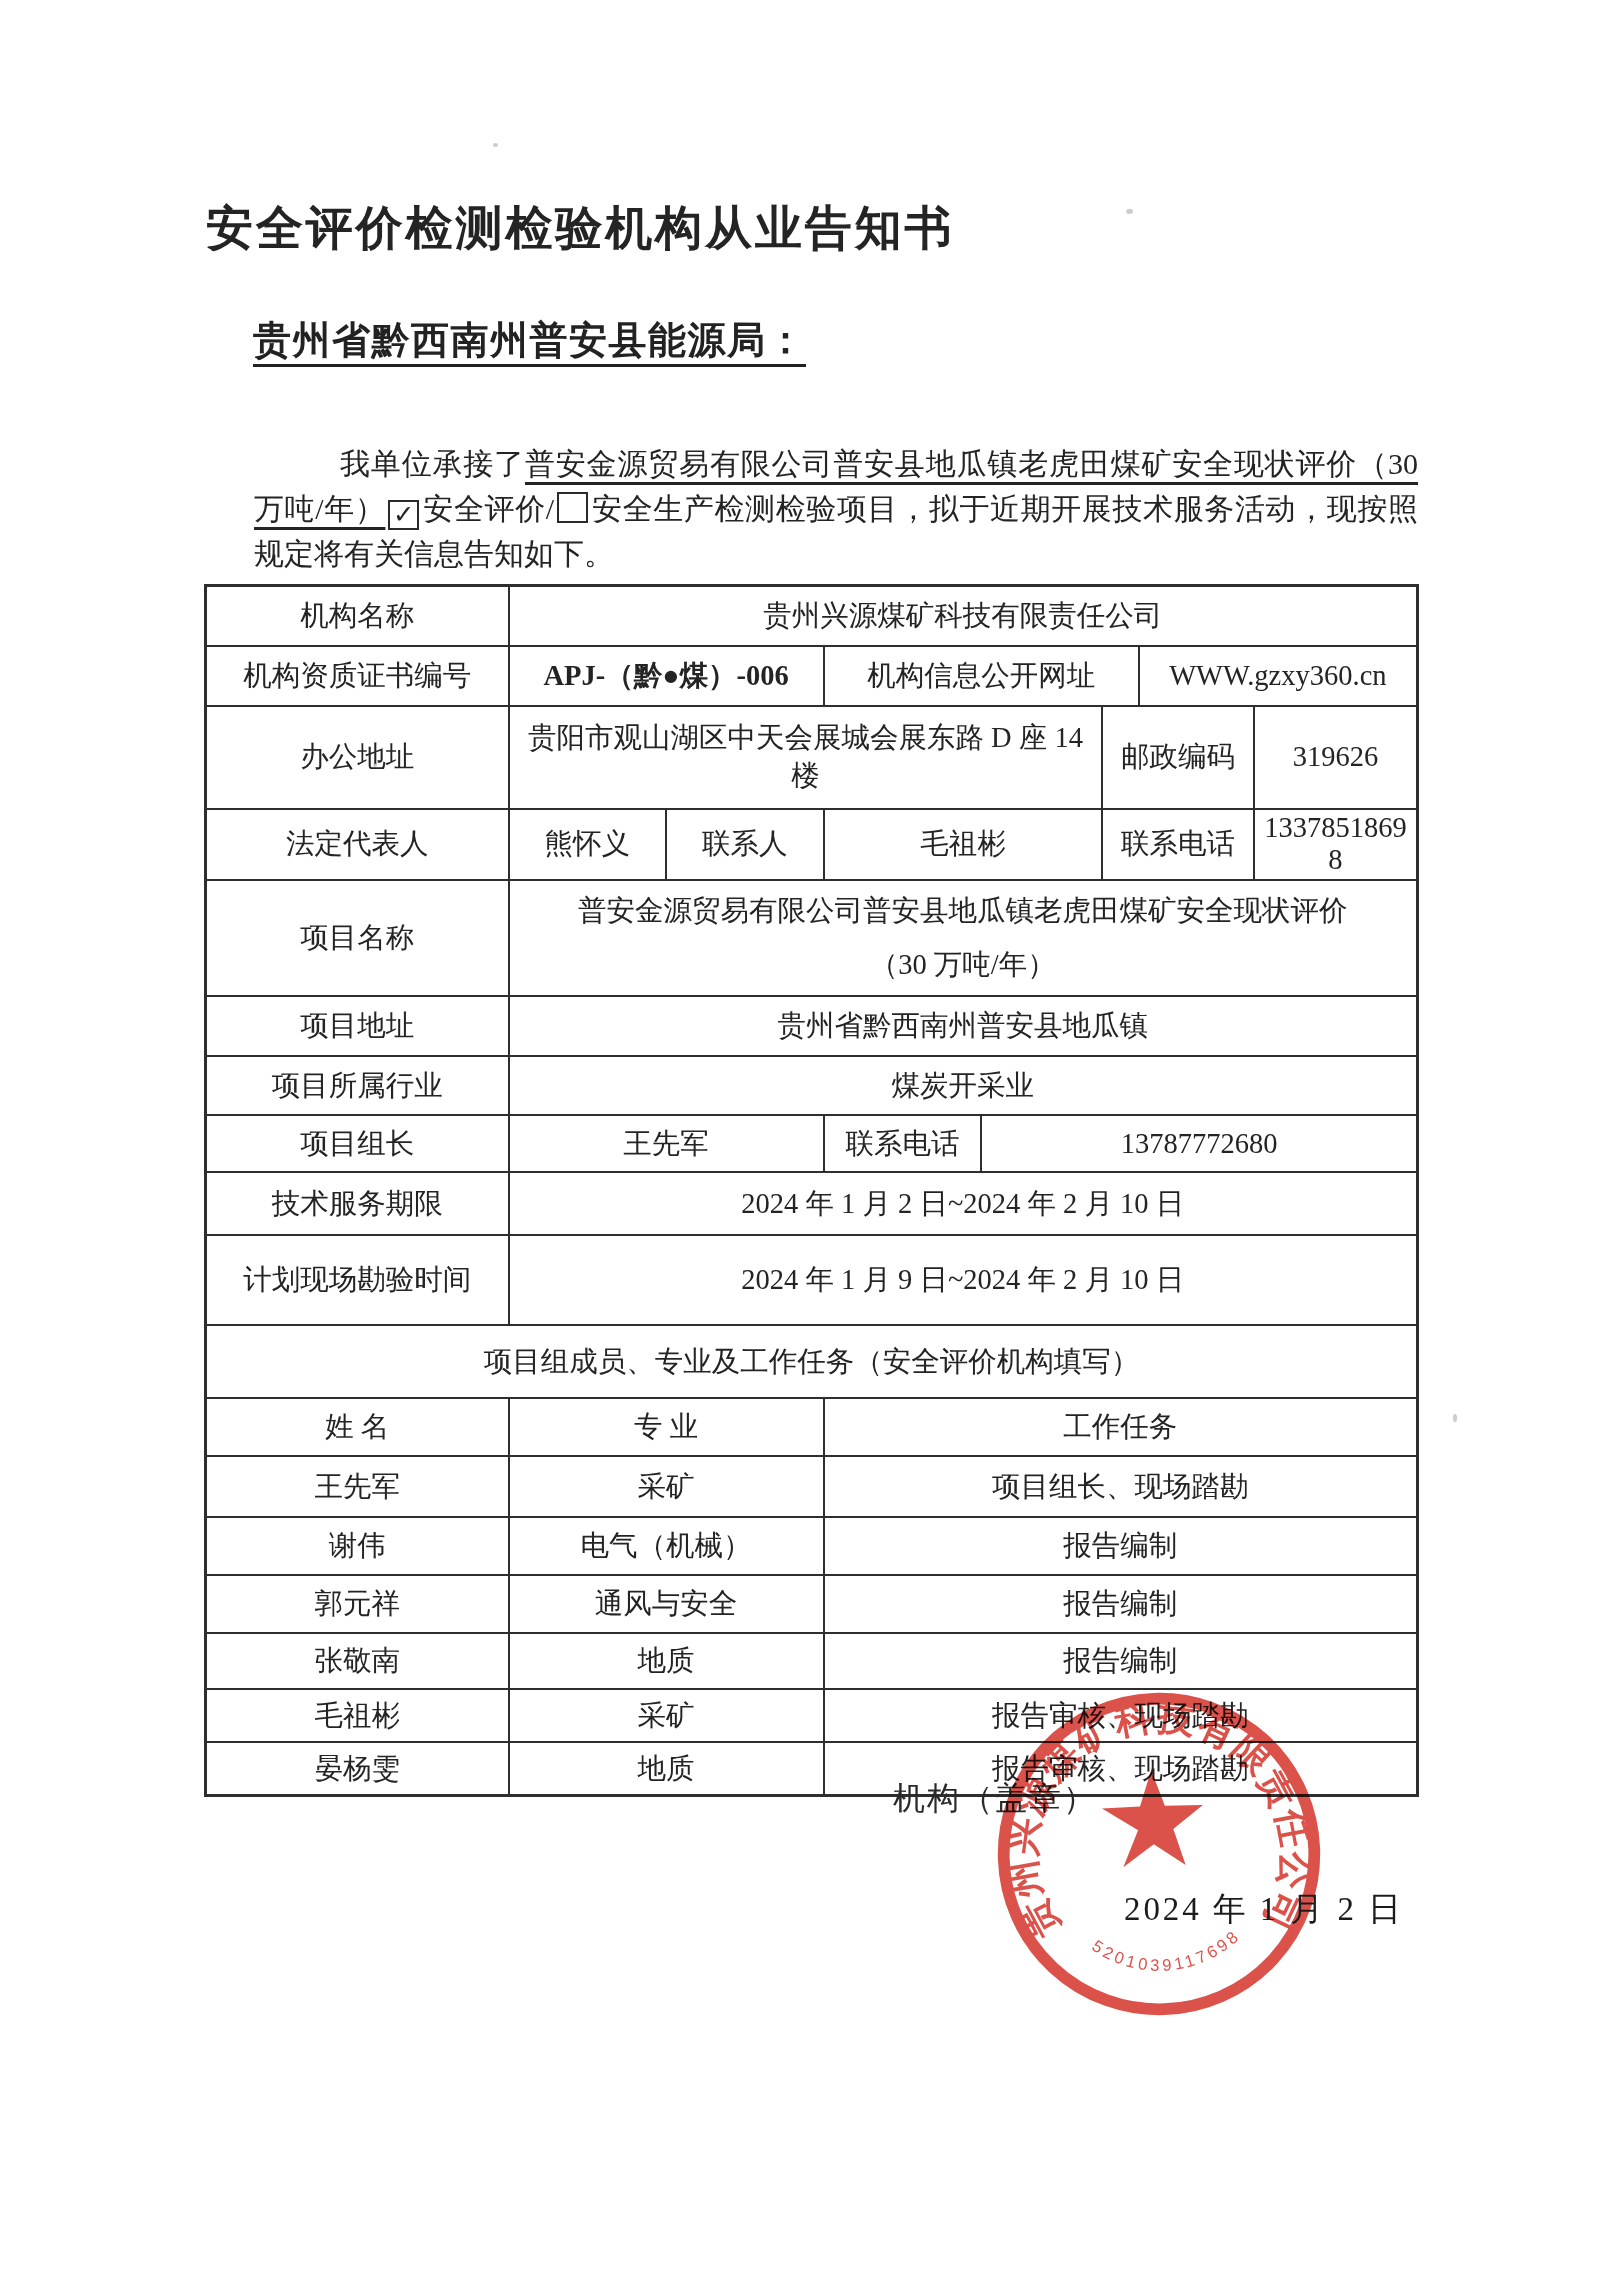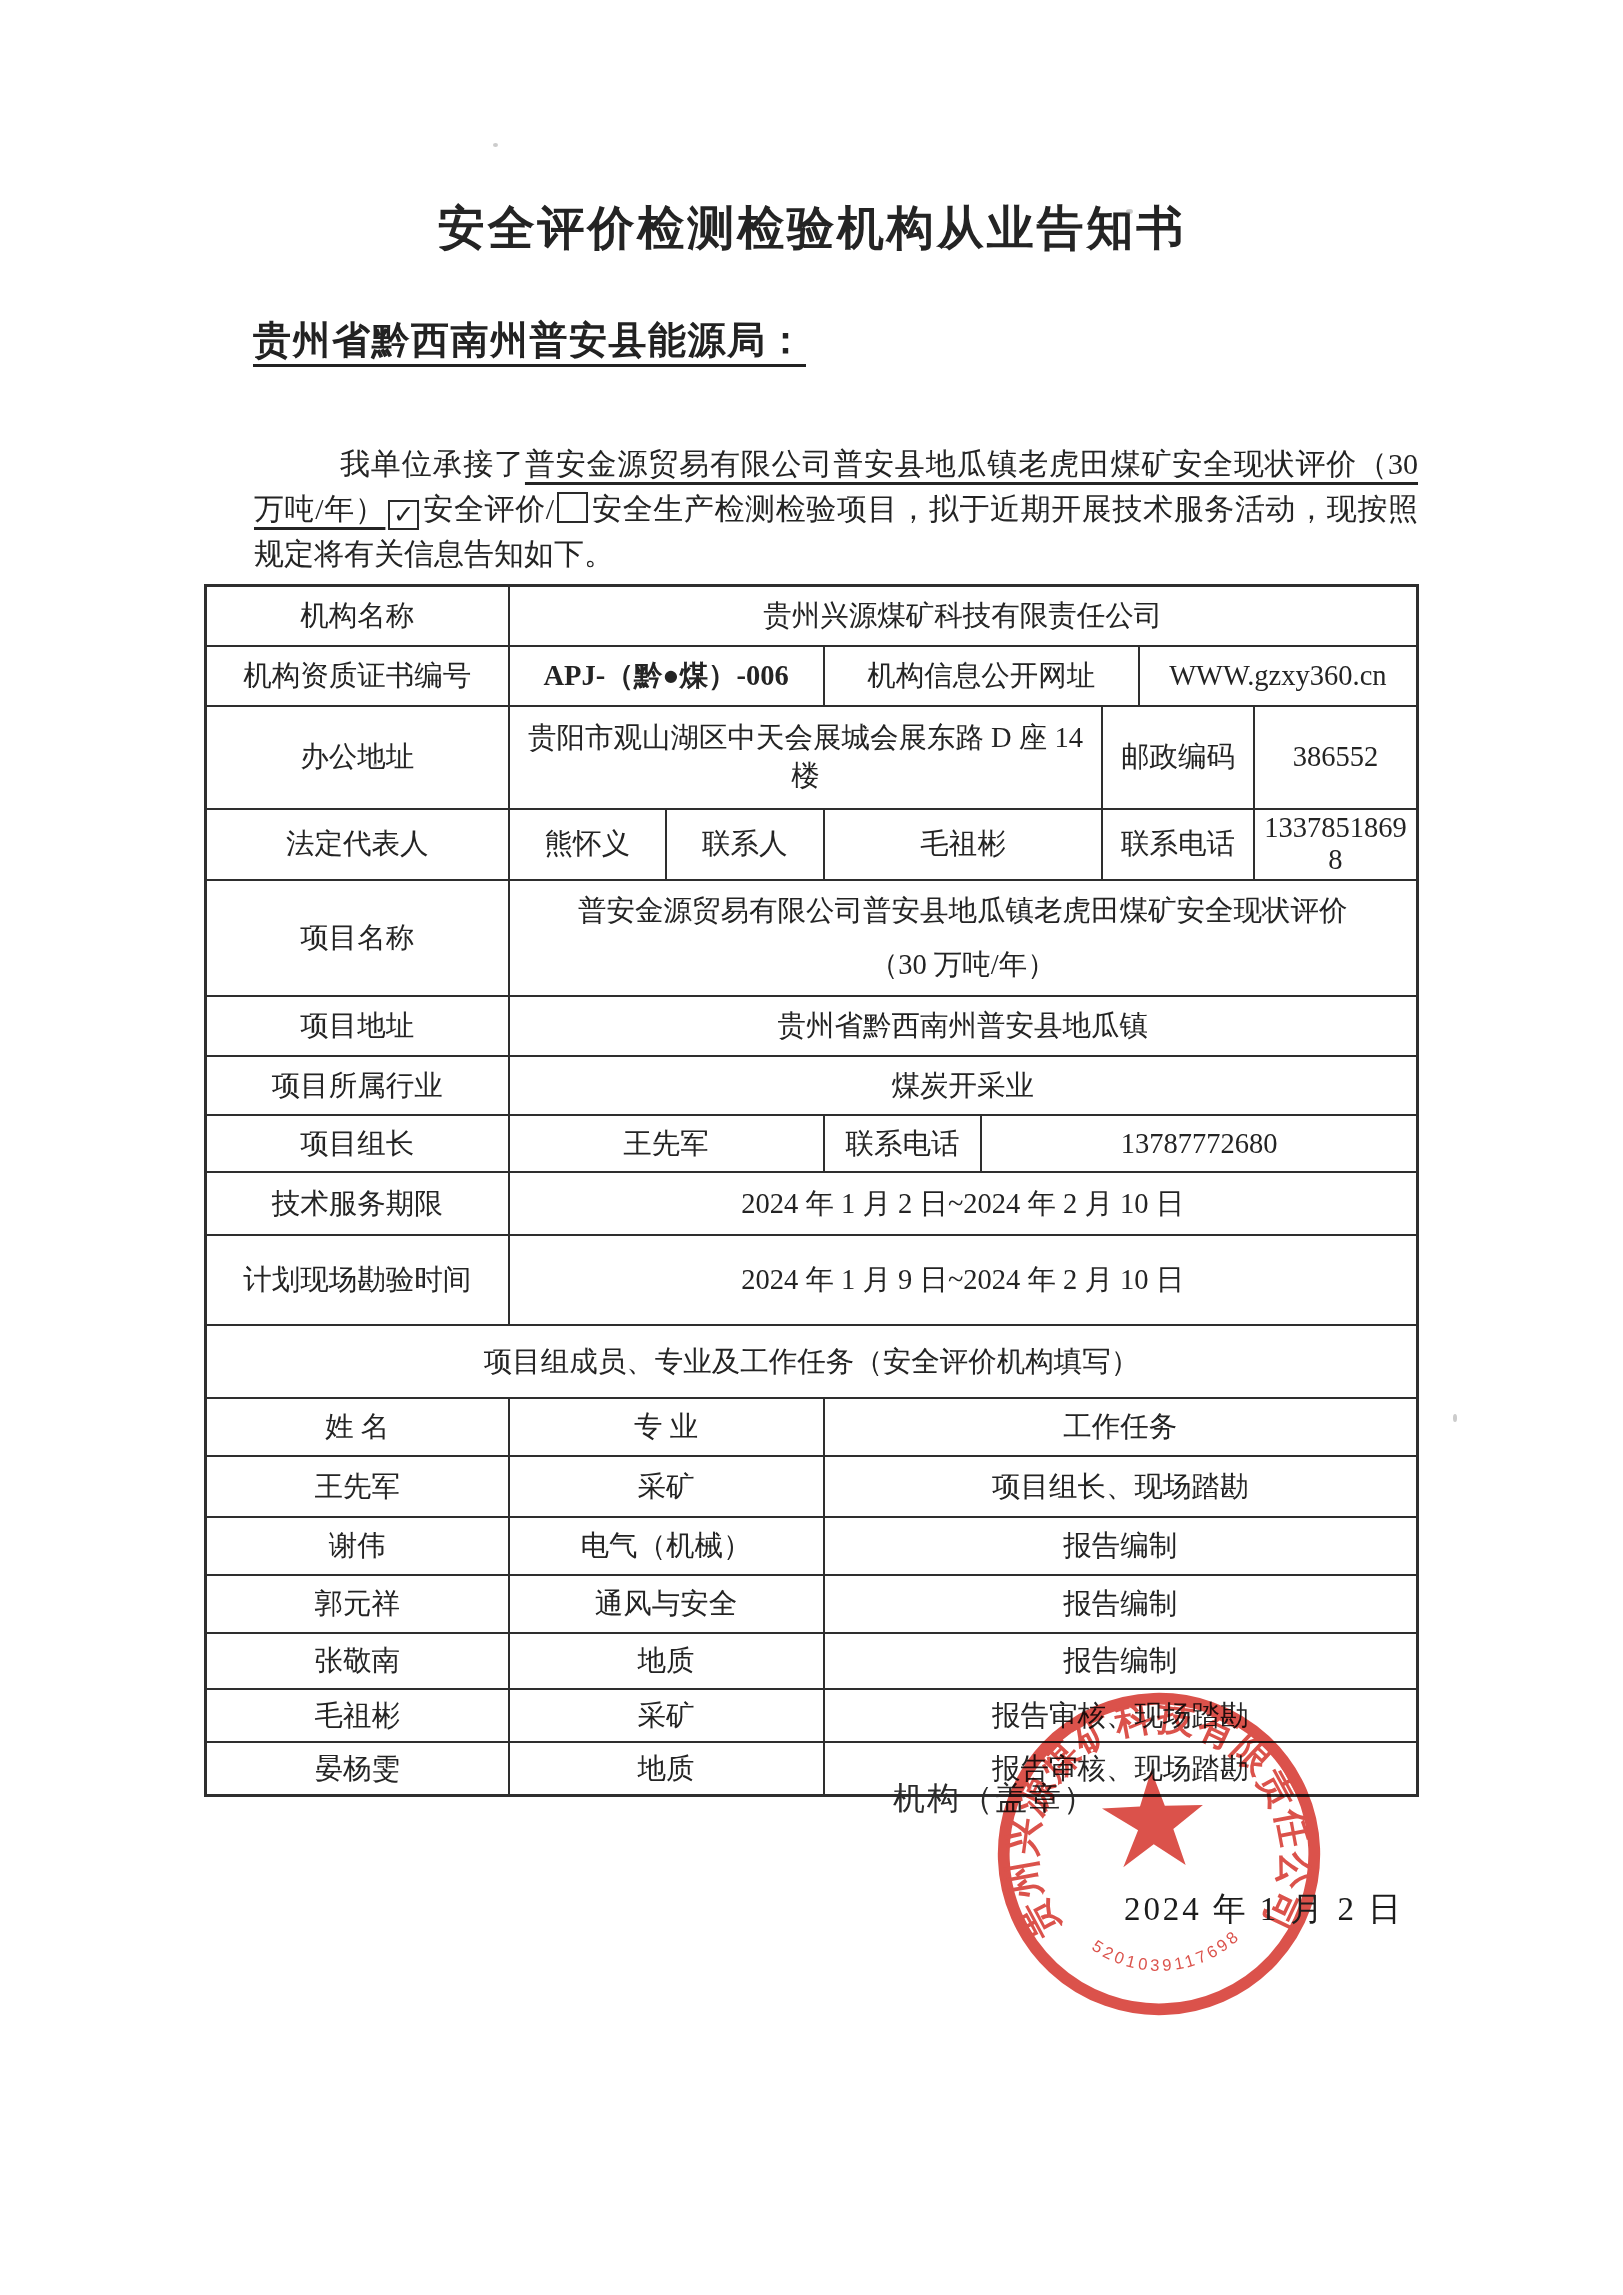--- a/index.html
+++ b/index.html
@@ -7,21 +7,20 @@
     position:relative;
     width:1623px;height:2295px;
     margin:0 auto;
     background:#ffffff;
     font-family:"Liberation Serif", serif;
     color:#1f1f1f;
     overflow:hidden;
   }
   .title{
     position:absolute;top:197px;left:206px;width:1212px;
-    text-align:center;
     font-family:"Liberation Sans", sans-serif;
     font-weight:700;font-size:47px;letter-spacing:2.9px;color:#242424;
     white-space:nowrap;
   }
   .addressee{
     position:absolute;top:315px;left:253px;
     font-size:38px;font-weight:700;letter-spacing:1.5px;color:#222;
     text-decoration:underline;
     text-decoration-thickness:2.9px;
     text-underline-offset:10.8px;
@@ -111,21 +110,21 @@
     <tr style="height:60px">
       <td>机构资质证书编号</td>
       <td colspan="2" class="bold">APJ-（黔●煤）-006</td>
       <td colspan="3">机构信息公开网址</td>
       <td colspan="2">WWW.gzxy360.cn</td>
     </tr>
     <tr style="height:103px">
       <td>办公地址</td>
       <td colspan="4">贵阳市观山湖区中天会展城会展东路 D 座 14 楼</td>
       <td colspan="2">邮政编码</td>
-      <td>386552</td>
+      <td>319626</td>
     </tr>
     <tr style="height:55px">
       <td>法定代表人</td>
       <td>熊怀义</td>
       <td>联系人</td>
       <td colspan="2">毛祖彬</td>
       <td colspan="2">联系电话</td>
       <td>13378518698</td>
     </tr>
     <tr style="height:106px">

